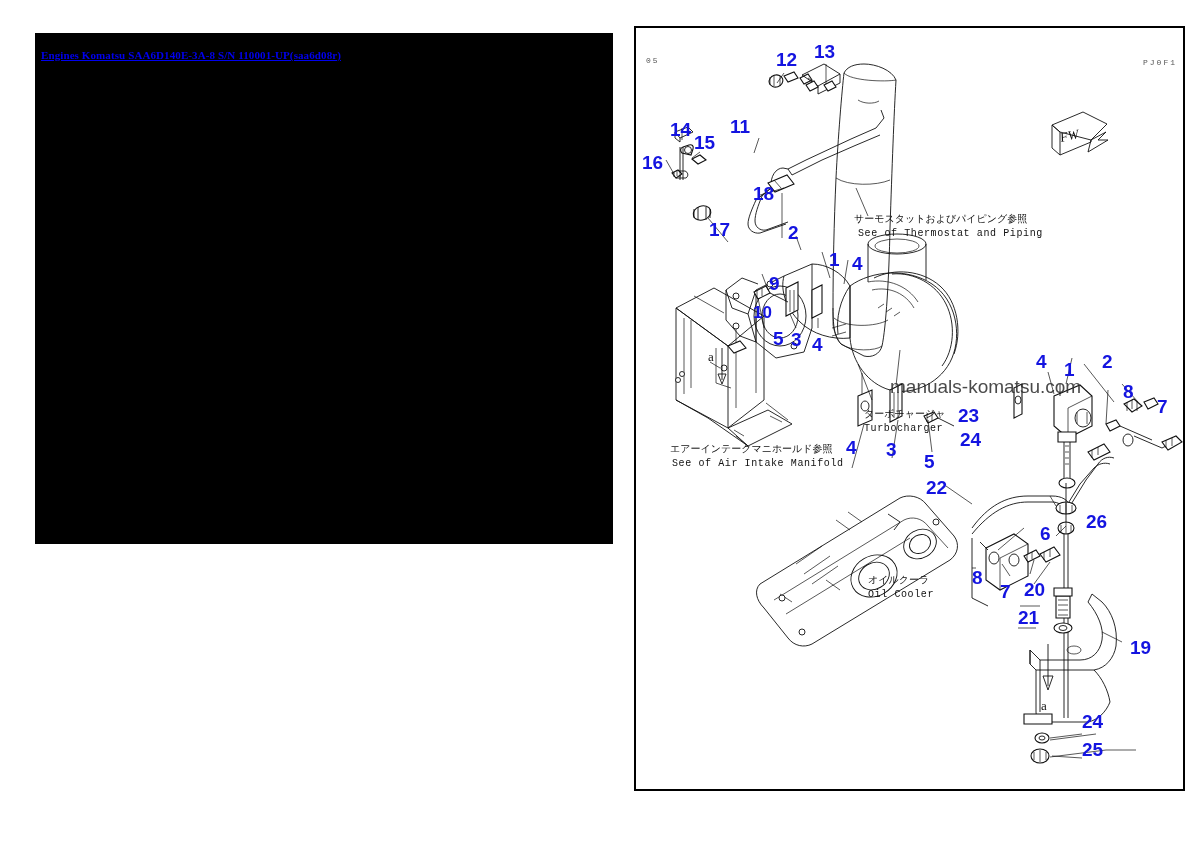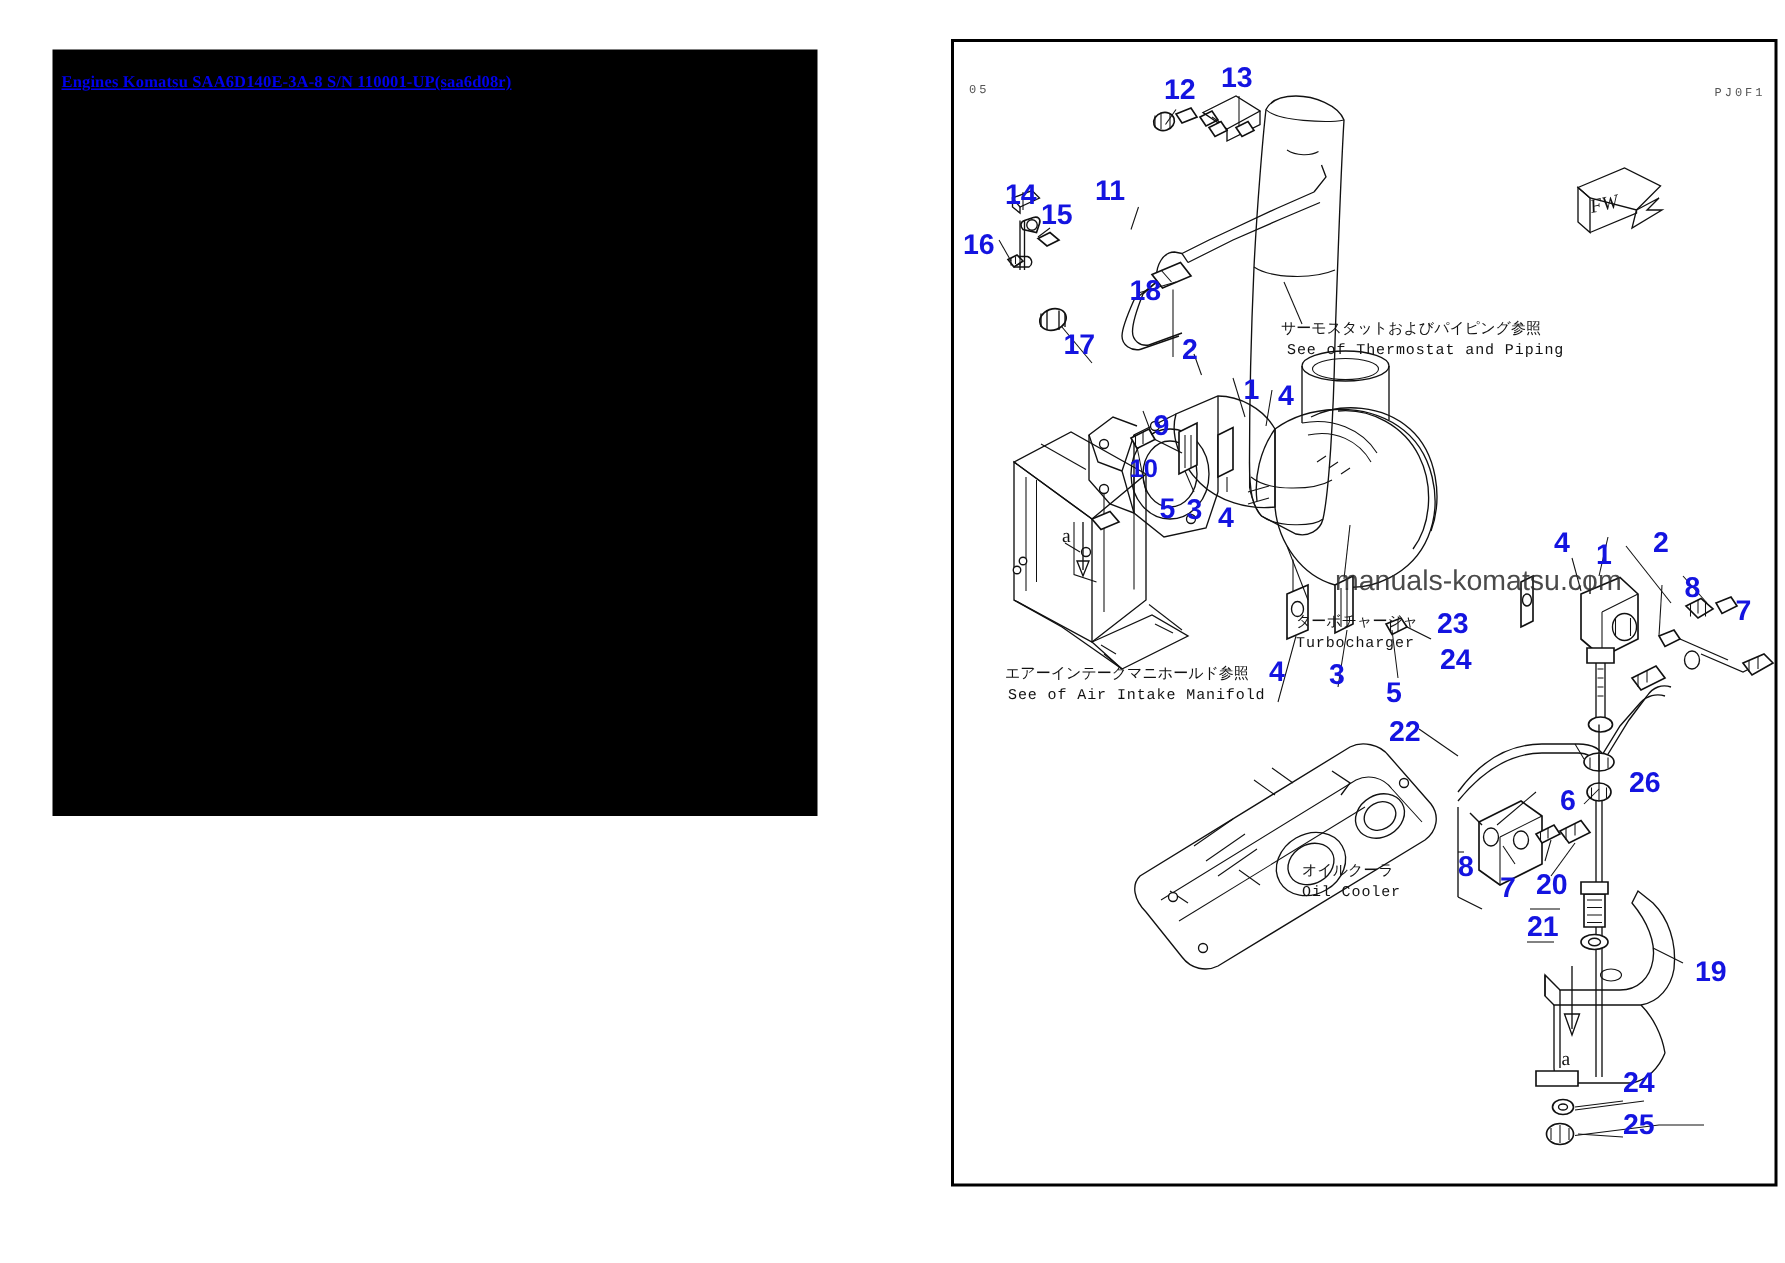--- a/index.html
+++ b/index.html
@@ -9,21 +9,21 @@
     background: #ffffff;
     font-family: "Liberation Sans", sans-serif;
     overflow: hidden;
   }
   #root { position: relative; width: 1190px; height: 842px; background:#fff; }
 
   
   #left-panel {
     position: absolute;
     left: 35px; top: 33px;
-    width: 510px; height: 511px;
+    width: 578px; height: 511px;
     background: #000000;
   }
   #doc-title {
     position: absolute;
     left: 6px; top: 16px;
     color: #0000ee;
     font-family: "Liberation Serif", serif;
     font-size: 11px;
     font-weight: 700;
     text-decoration: underline;

